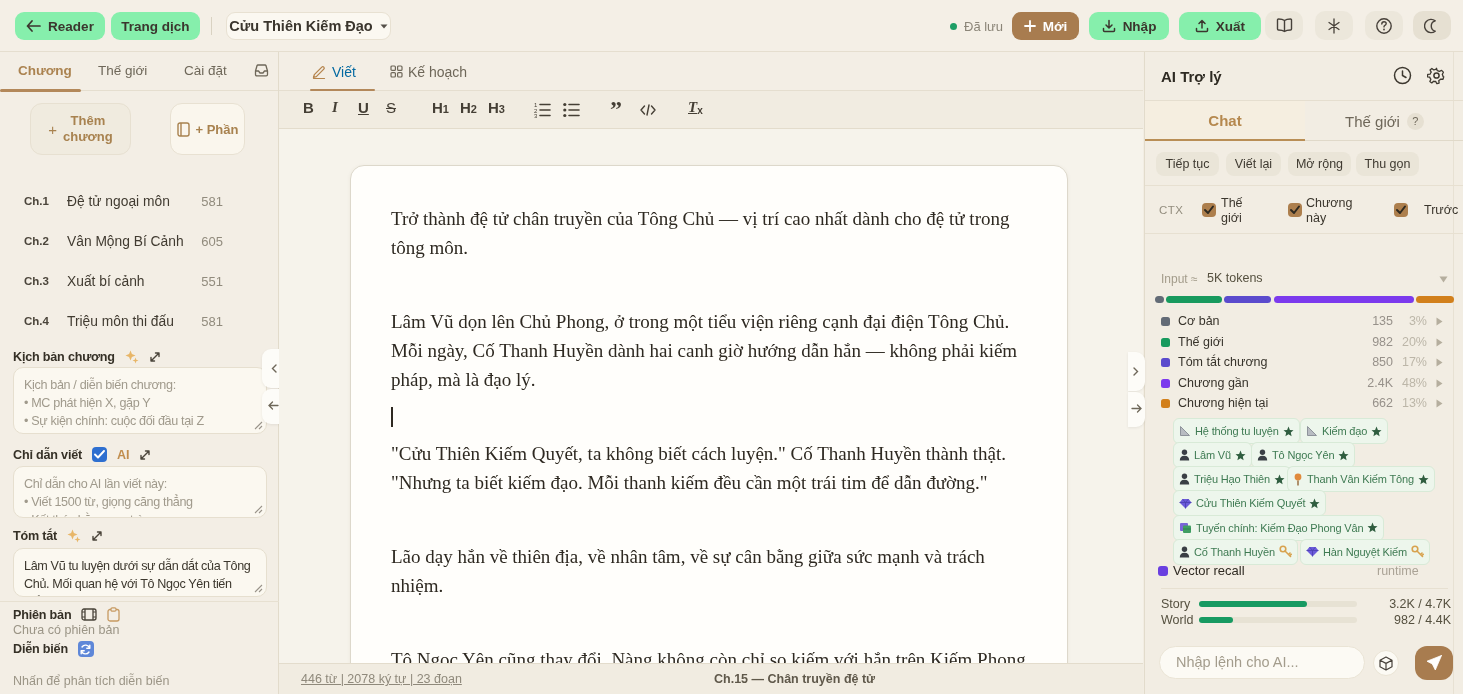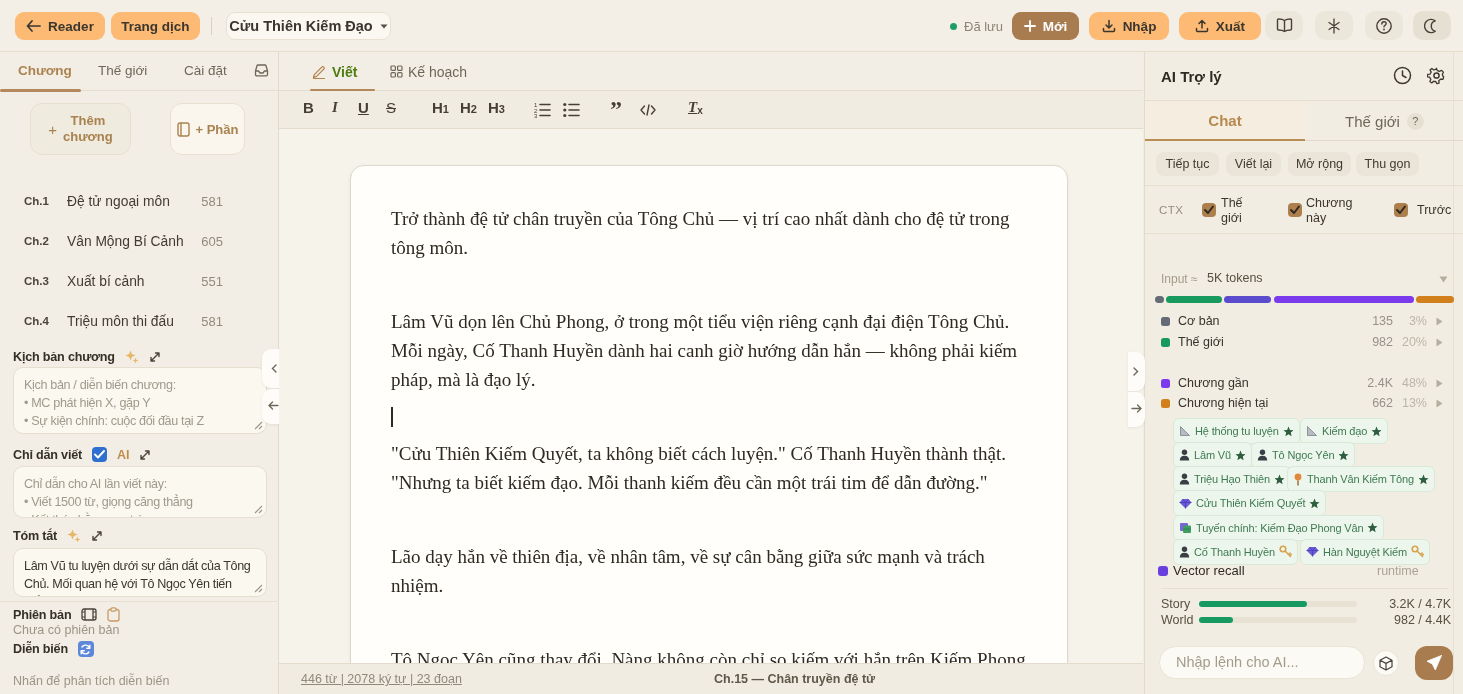--- a/index.html
+++ b/index.html
@@ -2,21 +2,21 @@
 <html><head>
 <meta charset="utf-8">
 <style>
 * { margin:0; padding:0; box-sizing:border-box; }
 html,body { width:1463px; height:694px; overflow:hidden; }
 body { font-family:"Liberation Sans", sans-serif; background:#f2ede3; position:relative; color:#3b362e; }
 .abs { position:absolute; }
 
 
 #topbar { left:0; top:0; width:1463px; height:52px; background:#f4efe6; border-bottom:1px solid #e5decf; }
-.pill { position:absolute; top:12px; height:28px; border-radius:9px; background:#fdba74; display:flex; align-items:center; justify-content:center; font-size:13.5px; font-weight:bold; color:#3b362e; gap:7px; }
+.pill { position:absolute; top:12px; height:28px; border-radius:9px; background:#86efac; display:flex; align-items:center; justify-content:center; font-size:13.5px; font-weight:bold; color:#3b362e; gap:7px; }
 #ttl { background:#fbf8f1; border:1px solid #e8e1d2; font-size:14.5px; }
 #btn-moi { background:#a87c4f; color:#fff; }
 .icbtn { position:absolute; top:11px; width:38px; height:29px; border-radius:10px; background:#ece7db; display:flex; align-items:center; justify-content:center; }
 #savewrap { position:absolute; top:0; height:52px; display:flex; align-items:center; gap:7px; color:#8b8578; font-size:13px; }
 #savedot { width:7px; height:7px; border-radius:50%; background:#1e9e66; }
 
 
 #lsb { left:0; top:52px; width:279px; height:642px; background:#f3eee5; border-right:1px solid #e2dbcb; }
 #lsb-tabs { position:absolute; left:0; top:0; width:100%; height:39px; border-bottom:1px solid #e5decf; font-size:13.5px; color:#6e6759; }
 #lsb-tabs .t { position:absolute; top:11px; }
@@ -254,21 +254,21 @@
   <svg style="position:absolute;left:268px;top:349px;" width="11" height="9" viewBox="0 0 11 9">
       <path d="M4.5 1 L1 4.5 L4.5 8 M1 4.5 H10" stroke="#6e6759" stroke-width="1.3" fill="none" stroke-linecap="round"></path>
     </svg>
 </div>
 <div id="ctr" class="abs">
   <div id="ctr-tabs">
     <svg style="position:absolute;left:33px;top:13px;" width="14" height="14" viewBox="0 0 14 14">
         <path d="M1.5 12.5 L2.3 9.6 L9.8 2.1 Q10.8 1.1 11.8 2.1 Q12.8 3.1 11.8 4.1 L4.3 11.6 L1.5 12.5 Z" stroke="#b5854e" stroke-width="1.3" fill="none" stroke-linejoin="round"></path>
         <path d="M1.5 13.5 H12.5" stroke="#b5854e" stroke-width="1.2" stroke-linecap="round"></path>
       </svg>
-    <span style="position:absolute;left:53px;top:12px;font-size:14px;font-weight:bold;color:#4d7c0f;">Viết</span>
+    <span style="position:absolute;left:53px;top:12px;font-size:14px;font-weight:normal;color:#0369a1;">Viết</span>
     <div style="position:absolute;left:31px;top:36.5px;width:65px;height:2.5px;background:#b3885a;border-radius:2px;"></div>
     <svg style="position:absolute;left:111px;top:13px;" width="13" height="13" viewBox="0 0 13 13">
         <rect x="1" y="1" width="4.4" height="4.4" rx="1" stroke="#6e6759" stroke-width="1.2" fill="none"></rect>
         <rect x="7.6" y="1" width="4.4" height="4.4" rx="1" stroke="#6e6759" stroke-width="1.2" fill="none"></rect>
         <rect x="1" y="7.6" width="4.4" height="4.4" rx="1" stroke="#6e6759" stroke-width="1.2" fill="none"></rect>
         <rect x="7.6" y="7.6" width="4.4" height="4.4" rx="1" stroke="#6e6759" stroke-width="1.2" fill="none"></rect>
       </svg>
     <span style="position:absolute;left:129px;top:12px;font-size:14px;color:#6e6759;">Kế hoạch</span>
   </div>
   <div id="toolbar">
@@ -349,21 +349,21 @@
       <svg width="12" height="12" viewBox="0 0 12 12">
         <path d="M2 6 L5 9 L10 2.5" stroke="#2f2a20" stroke-width="2" fill="none" stroke-linecap="round" stroke-linejoin="round"></path>
       </svg>
     </div>
   <span class="ctxl" style="left:161px;top:144px;">Chương<br>này</span>
   <div class="ckb" style="left:249px;top:151px;">
       <svg width="12" height="12" viewBox="0 0 12 12">
         <path d="M2 6 L5 9 L10 2.5" stroke="#2f2a20" stroke-width="2" fill="none" stroke-linecap="round" stroke-linejoin="round"></path>
       </svg>
     </div>
-  <span class="ctxl" style="left:272px;top:151px;">Trước</span>
+  <span class="ctxl" style="left:279px;top:151px;">Trước</span>
   <div id="rdiv2"></div>
 
   <span style="position:absolute;left:16px;top:220px;font-size:12px;color:#a39c8b;">Input ≈</span>
   <span style="position:absolute;left:62px;top:219px;font-size:12.5px;color:#55503f;">5K tokens</span>
   <svg style="position:absolute;left:294px;top:224px;" width="9" height="7" viewBox="0 0 9 7">
       <path d="M0.5 0.5 H8.5 L4.5 6.5 Z" fill="#b5ae9e"></path>
     </svg>
   <span class="seg" style="left:10px;width:8.5px;background:#636b76;"></span>
   <span class="seg" style="left:20.5px;width:56px;background:#189a5e;"></span>
   <span class="seg" style="left:78.5px;width:47.5px;background:#5b4bcd;"></span>
@@ -381,20 +381,29 @@
     </div>
   <div class="trow" style="top:279.6px;">
       <span class="dot" style="background:#189a5e;"></span>
       <span class="lb">Thế giới</span>
       <span class="v">982</span>
       <span class="p">20%</span>
       <svg class="ar" width="7" height="9" viewBox="0 0 7 9">
         <path d="M0.5 0.5 L6.5 4.5 L0.5 8.5 Z" fill="#b5ae9e"></path>
       </svg>
     </div>
+  <div class="trow" style="top:300.2px;">
+      <span class="dot" style="background:#5b4bcd;"></span>
+      <span class="lb">Tóm tắt chương</span>
+      <span class="v">850</span>
+      <span class="p">17%</span>
+      <svg class="ar" width="7" height="9" viewBox="0 0 7 9">
+        <path d="M0.5 0.5 L6.5 4.5 L0.5 8.5 Z" fill="#b5ae9e"></path>
+      </svg>
+    </div>
   <div class="trow" style="top:320.8px;padding-left:41px;">
       <span class="dot" style="background:#7c3aed;"></span>
       <span class="lb">Chương gần</span>
       <span class="v">2.4K</span>
       <span class="p">48%</span>
       <svg class="ar" width="7" height="9" viewBox="0 0 7 9">
         <path d="M0.5 0.5 L6.5 4.5 L0.5 8.5 Z" fill="#b5ae9e"></path>
       </svg>
     </div>
   <div class="trow" style="top:341.4px;">

